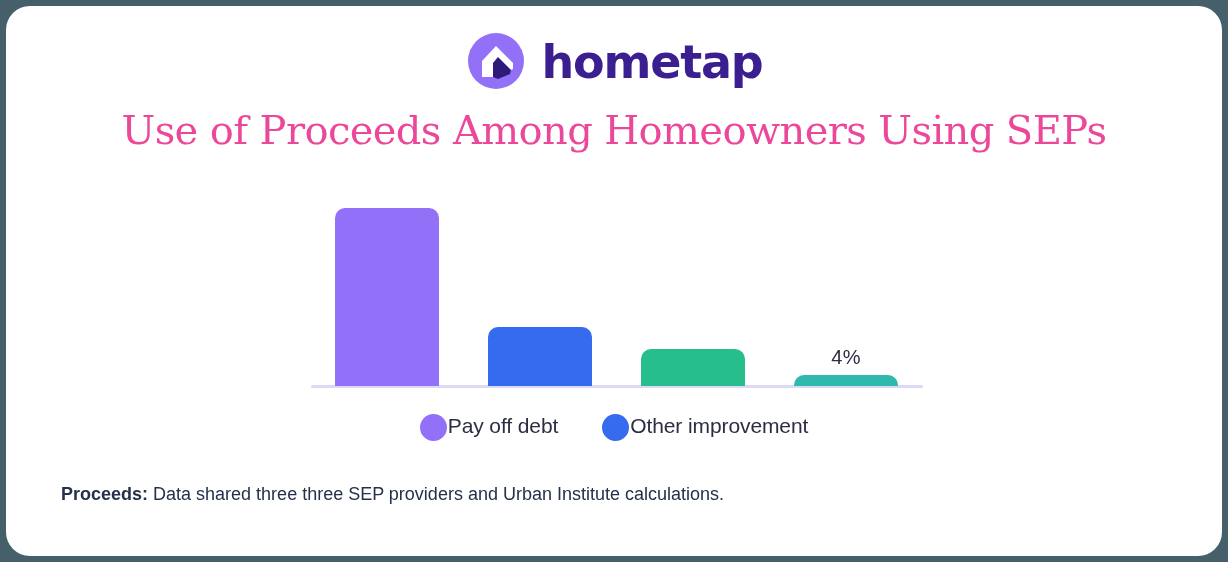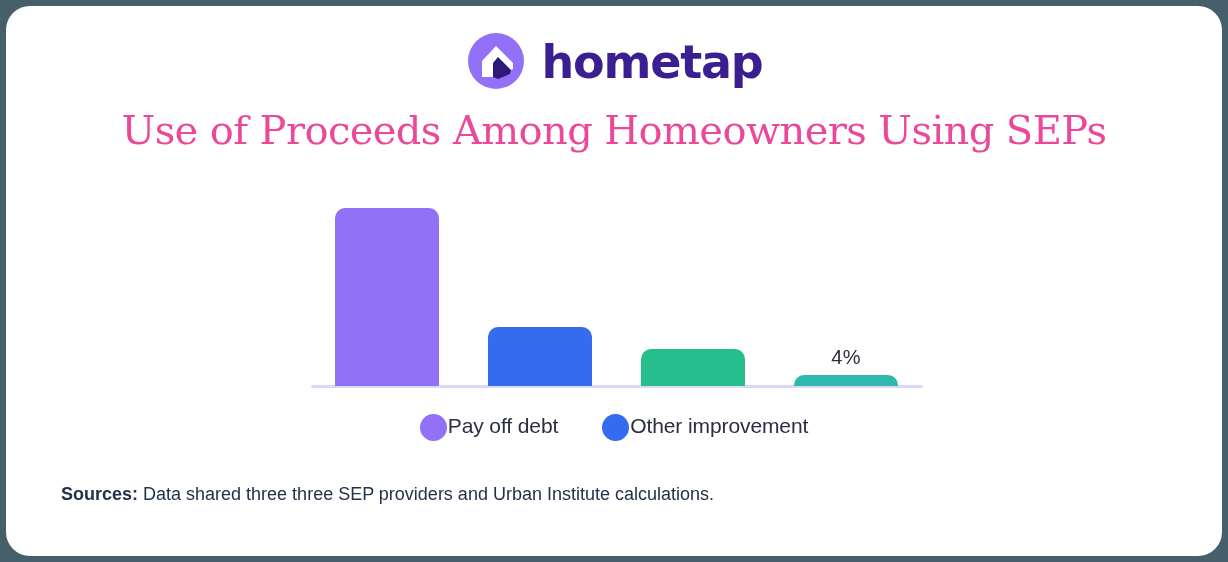--- a/index.html
+++ b/index.html
@@ -203,17 +203,17 @@
       <span class="legend-label">Pay off debt</span>
     </div>
     <div class="legend-item">
       <span class="legend-dot" style="background: rgb(53, 107, 238);"></span>
       <span class="legend-label">Other improvement</span>
     </div>
   </div>
 
   <div id="footnotes">
     <div class="foot-line">
-      <span class="foot-key">Sources:</span><span> Data shared three three SEP providers and Urban Institute calculations.</span>
+      <span class="foot-key">Proceeds:</span><span> Data shared three three SEP providers and Urban Institute calculations.</span>
     </div>
   </div>
 
 </div>
 
 </body></html>

